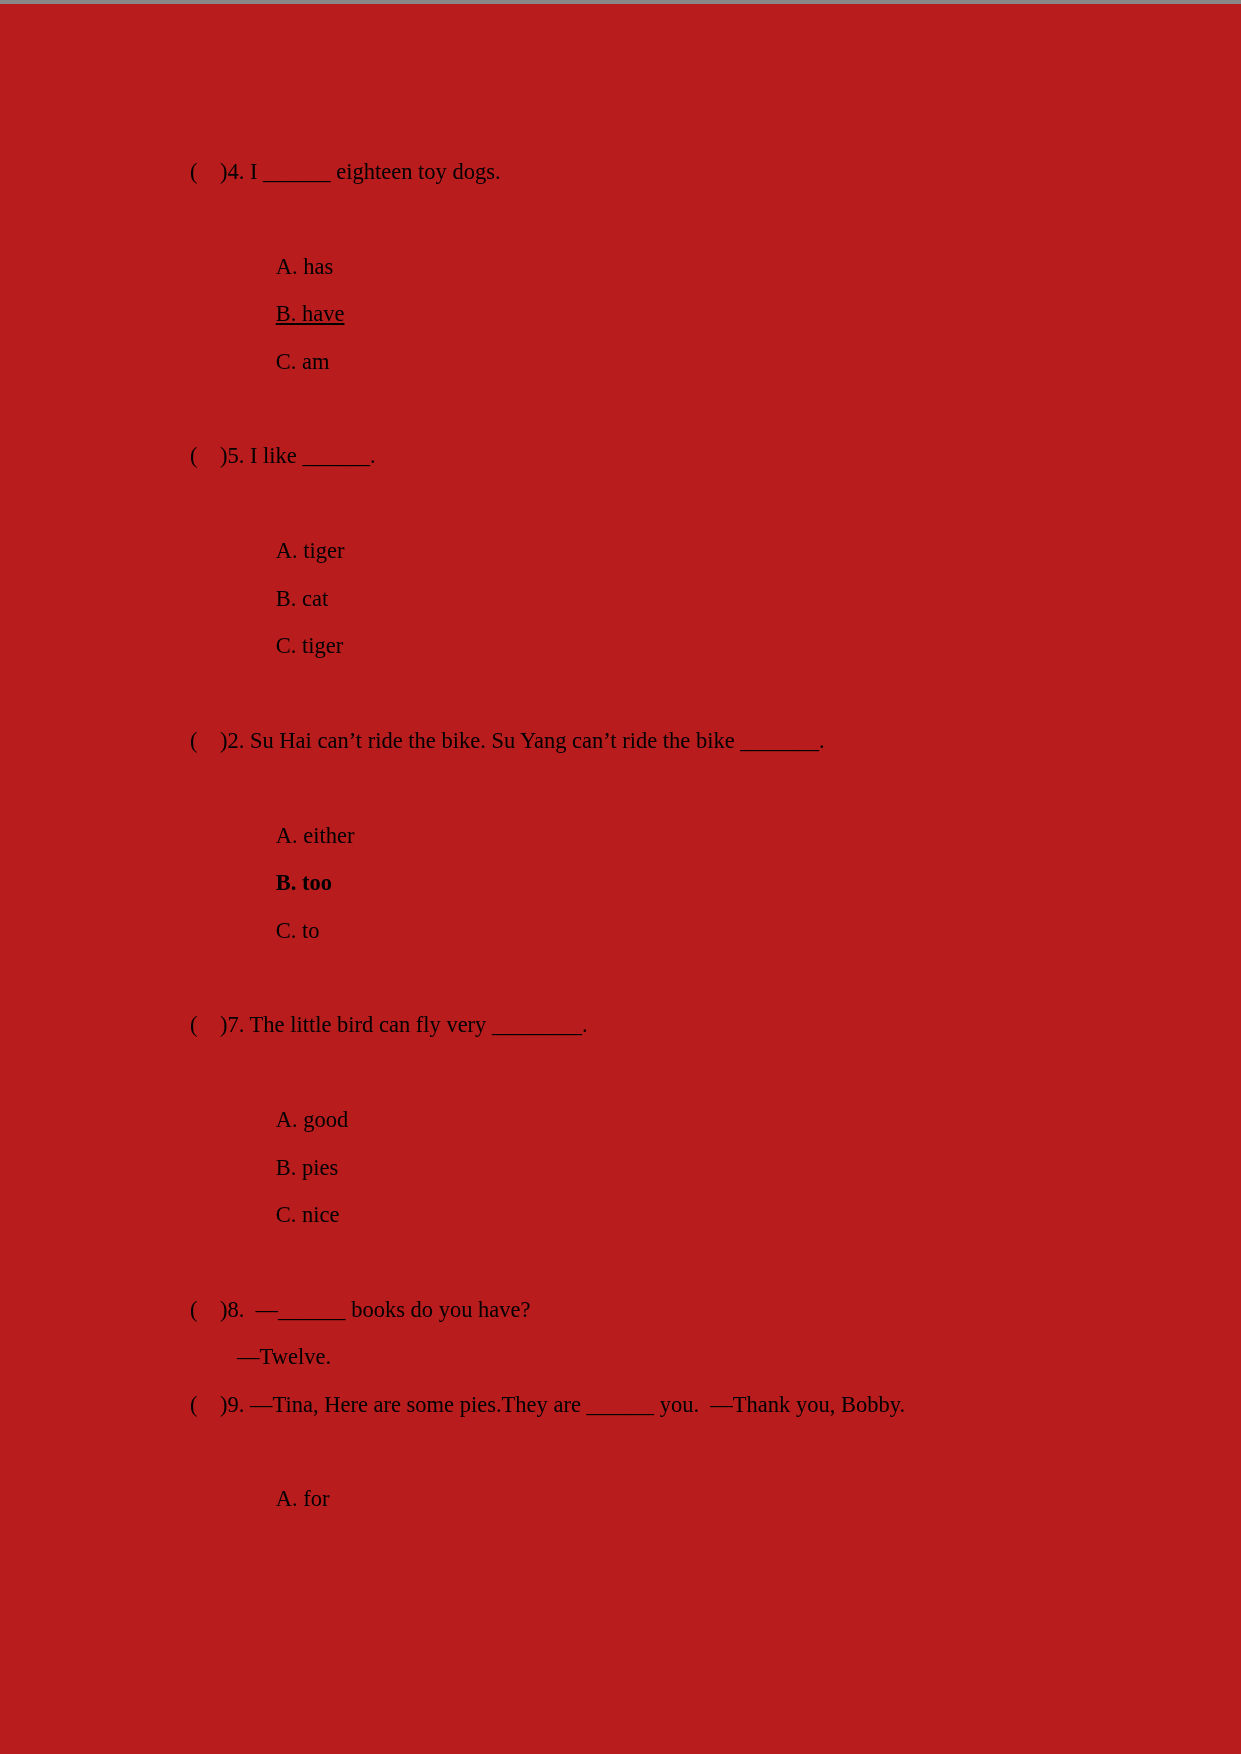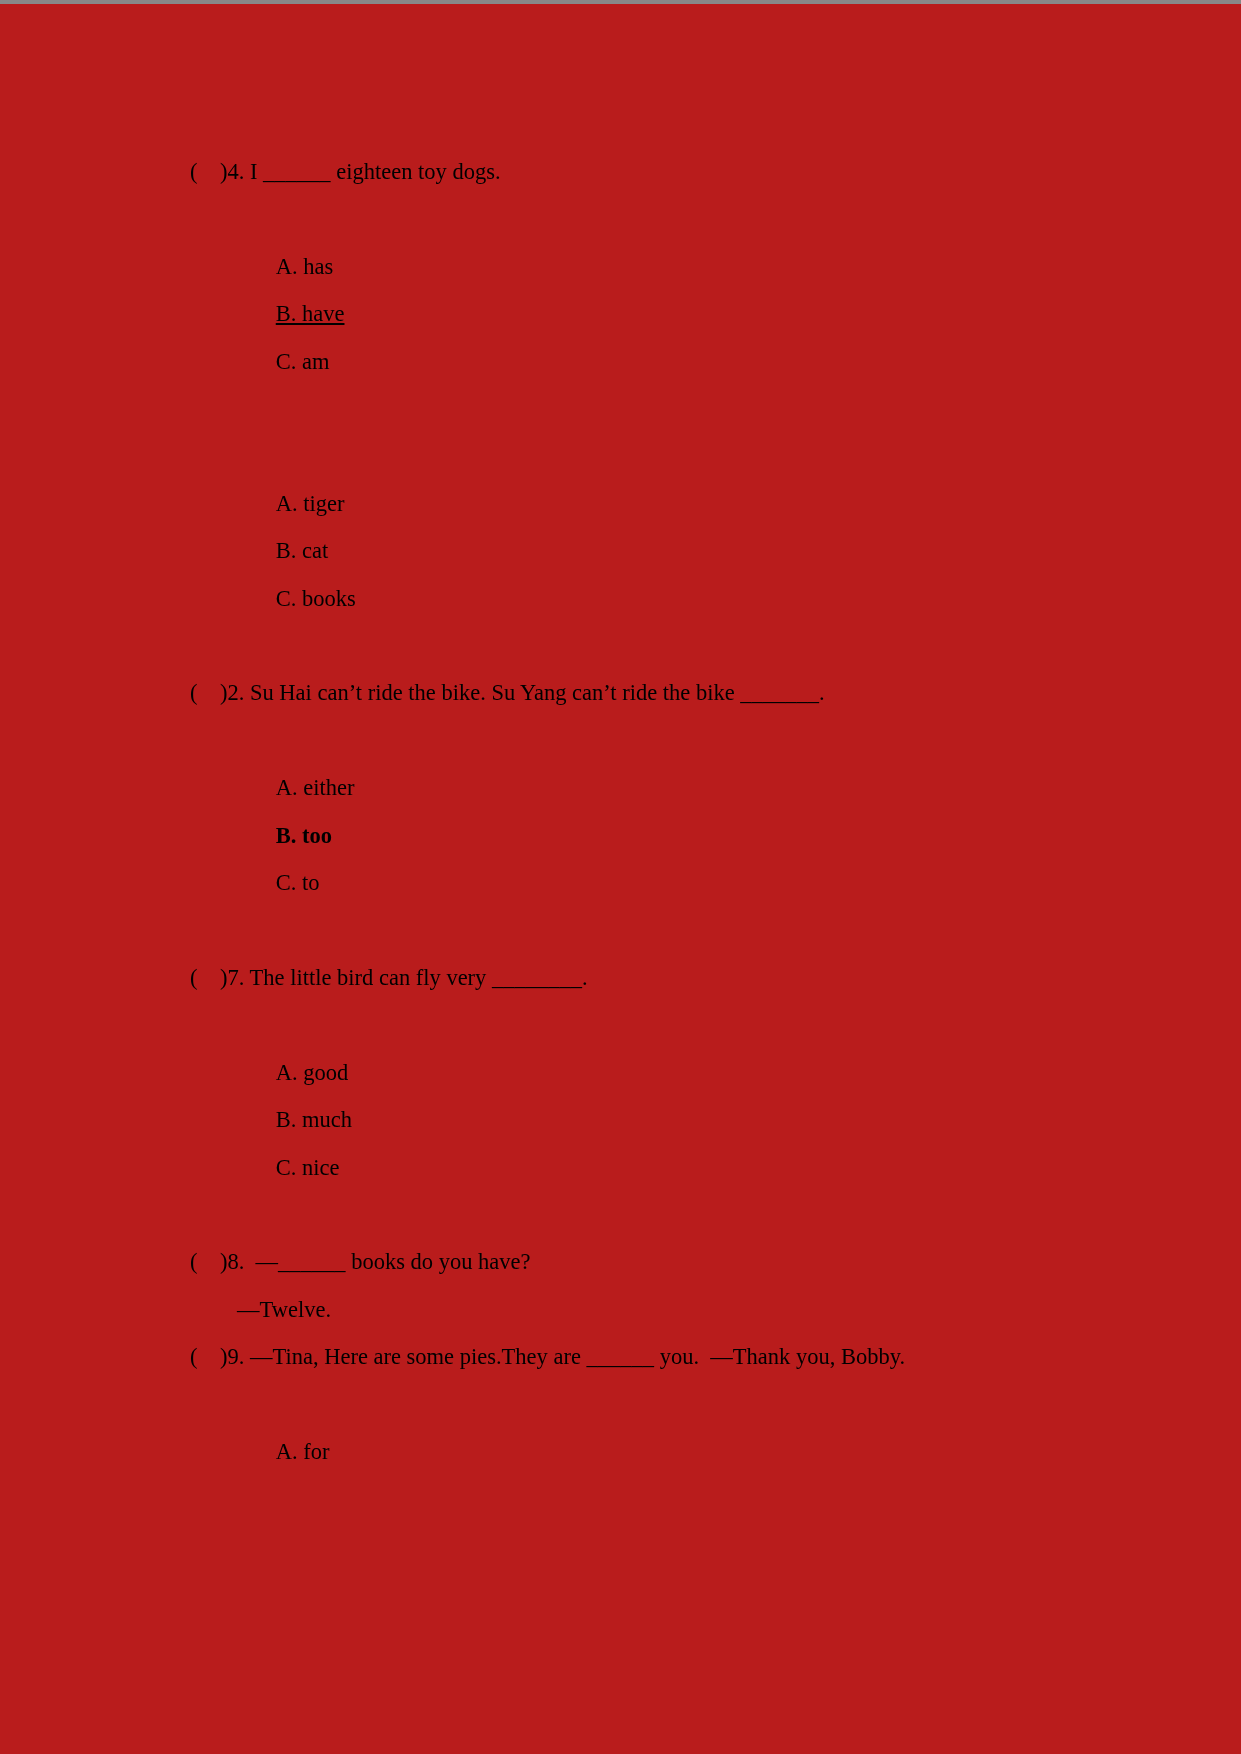--- a/index.html
+++ b/index.html
@@ -38,37 +38,38 @@
 <div class="page">
   <div class="content">
 
     <div class="row">(    )4. I ______ eighteen toy dogs.</div>
     <div class="row opts r0">
       <span>A. has</span>
       <span>B. have</span>
       <span>C. am</span>
     </div>
 
+    <div class="row">(    )5. I like ______.</div>
     <div class="row opts r1">
       <span>A. tiger</span>
       <span>B. cat</span>
-      <span>C. books</span>
+      <span>C. tiger</span>
     </div>
 
     <div class="row">(    )2. Su Hai can’t ride the bike. Su Yang can’t ride the bike _______.</div>
     <div class="row opts r2">
       <span>A. either</span>
       <span>B. too</span>
       <span>C. to</span>
     </div>
 
     <div class="row">(    )7. The little bird can fly very ________.</div>
     <div class="row opts r3">
       <span>A. good</span>
-      <span>B. much</span>
+      <span>B. pies</span>
       <span>C. nice</span>
     </div>
 
     <div class="row">(    )8.  —______ books do you have?</div>
     <div class="row indent47">—Twelve.</div>
 
     <div class="row">(    )9. —Tina, Here are some pies.They are ______ you.  —Thank you, Bobby.</div>
     <div class="row opts r5">
       <span>A. for</span>
       

